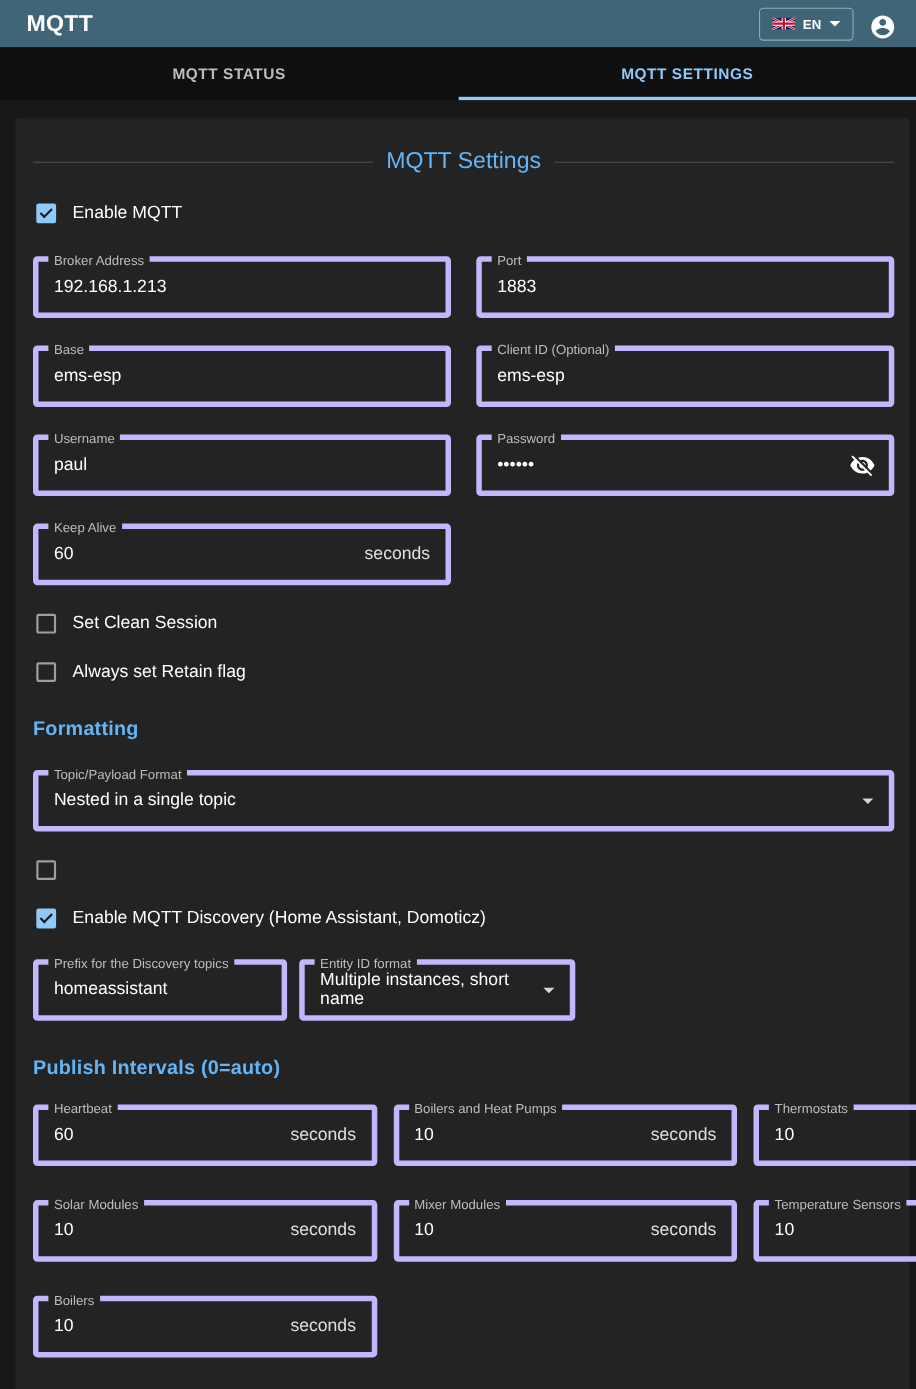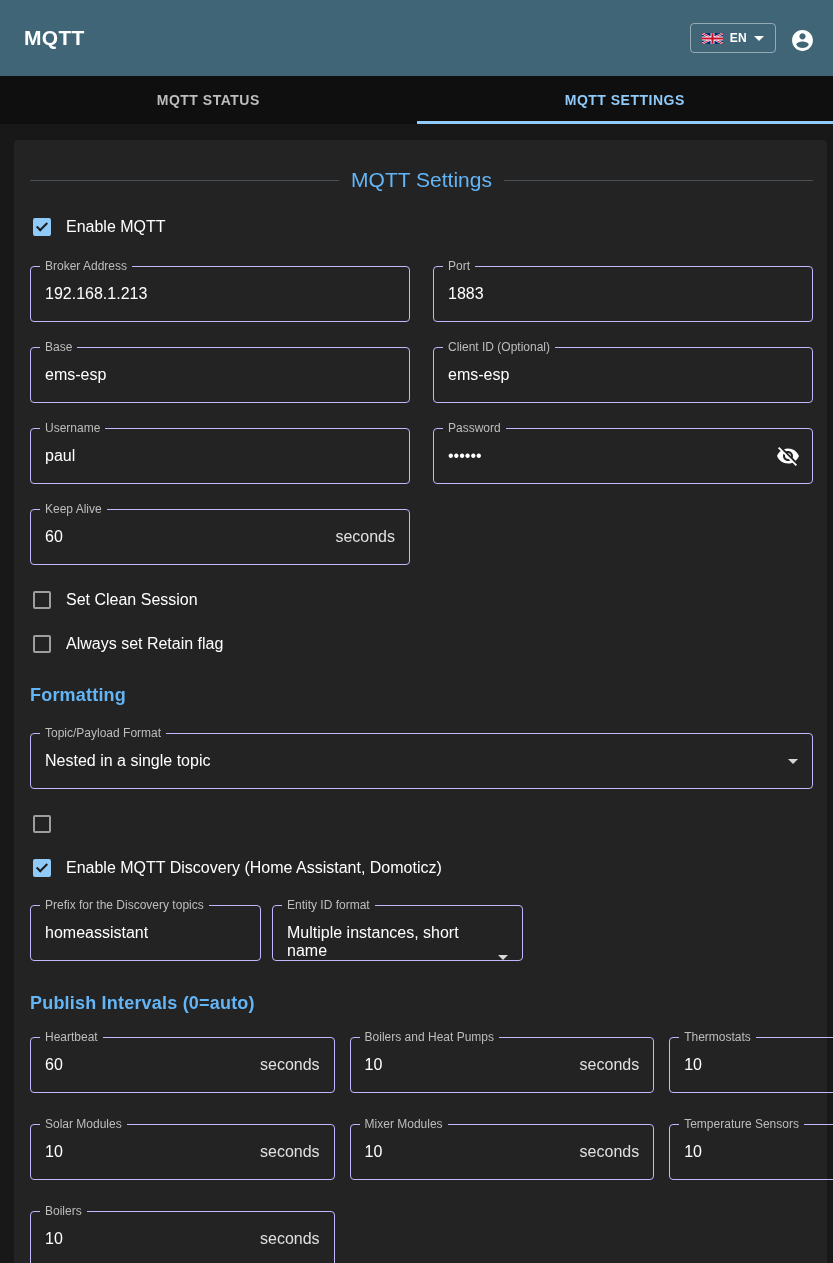--- a/index.html
+++ b/index.html
@@ -5,21 +5,21 @@
   * { box-sizing: border-box; margin: 0; padding: 0; }
   html, body { width: 833px; height: 1263px; overflow: hidden; }
   body {
     background: #181818;
     font-family: "Liberation Sans", sans-serif;
     -webkit-font-smoothing: antialiased;
   }
 
   
   .appbar {
-    height: 76px; background: #3f6577;
+    height: 43px; background: #3f6577;
     display: flex; align-items: center; justify-content: space-between;
     padding: 0 18px 0 24px;
   }
   .app-title { color: #fff; font-size: 21px; font-weight: bold; letter-spacing: .3px; }
   .appbar-right { display: flex; align-items: flex-end; gap: 14px; }
   .lang-chip {
     display: flex; align-items: center; gap: 7px;
     border: 1px solid rgba(255,255,255,.45); border-radius: 4px;
     background: transparent; padding: 7px 11px; cursor: pointer;
   }
@@ -58,21 +58,21 @@
     content: ""; position: absolute; left: 4px; top: 0px;
     width: 4px; height: 9px;
     border: solid #1c1c1c; border-width: 0 2px 2px 0;
     transform: rotate(45deg);
   }
   .cb-label { color: #fff; font-size: 16px; }
 
   
   .field {
     position: relative; height: 56px;
-    border: 1px solid #c4b5fd; border-radius: 4px;
+    border: 5px solid #c4b5fd; border-radius: 4px;
     display: flex; align-items: center; padding: 0 14px;
     background: transparent;
   }
   .field .flabel {
     position: absolute; top: -8px; left: 9px;
     background: #232323; padding: 0 5px;
     font-size: 12px; color: #bdbdbd; line-height: 15px; white-space: nowrap;
   }
   .field input.fvalue {
     flex: 1; min-width: 0; background: transparent; border: none; outline: none;
@@ -89,21 +89,21 @@
   .eye-btn { background: none; border: none; cursor: pointer; display: flex; padding: 4px; margin-right: -6px; }
 
   .grid2 { display: grid; grid-template-columns: 1fr 1fr; column-gap: 23px; row-gap: 25px; margin-top: 30px; }
   .grid3 { display: grid; grid-template-columns: 1fr 1fr 1fr; column-gap: 15px; row-gap: 31px; margin-top: 23px; }
 
   .section-heading { color: #64b5f6; font-size: 18px; font-weight: bold; margin-top: 32px; letter-spacing: .2px; }
   .single-field { margin-top: 27px; }
 
   .discovery-row { display: flex; gap: 11px; margin-top: 28px; }
   .discovery-row .prefix { width: 231px; }
-  .discovery-row .entity { width: 251px; align-items: flex-end; }
+  .discovery-row .entity { width: 251px; }
 </style>
 </head>
 <body>
 
 <header class="appbar">
   <div class="app-title">MQTT</div>
   <div class="appbar-right">
     <button class="lang-chip">
       <span style="display:flex;">
         <svg width="21" height="11" viewBox="0 0 60 30">

